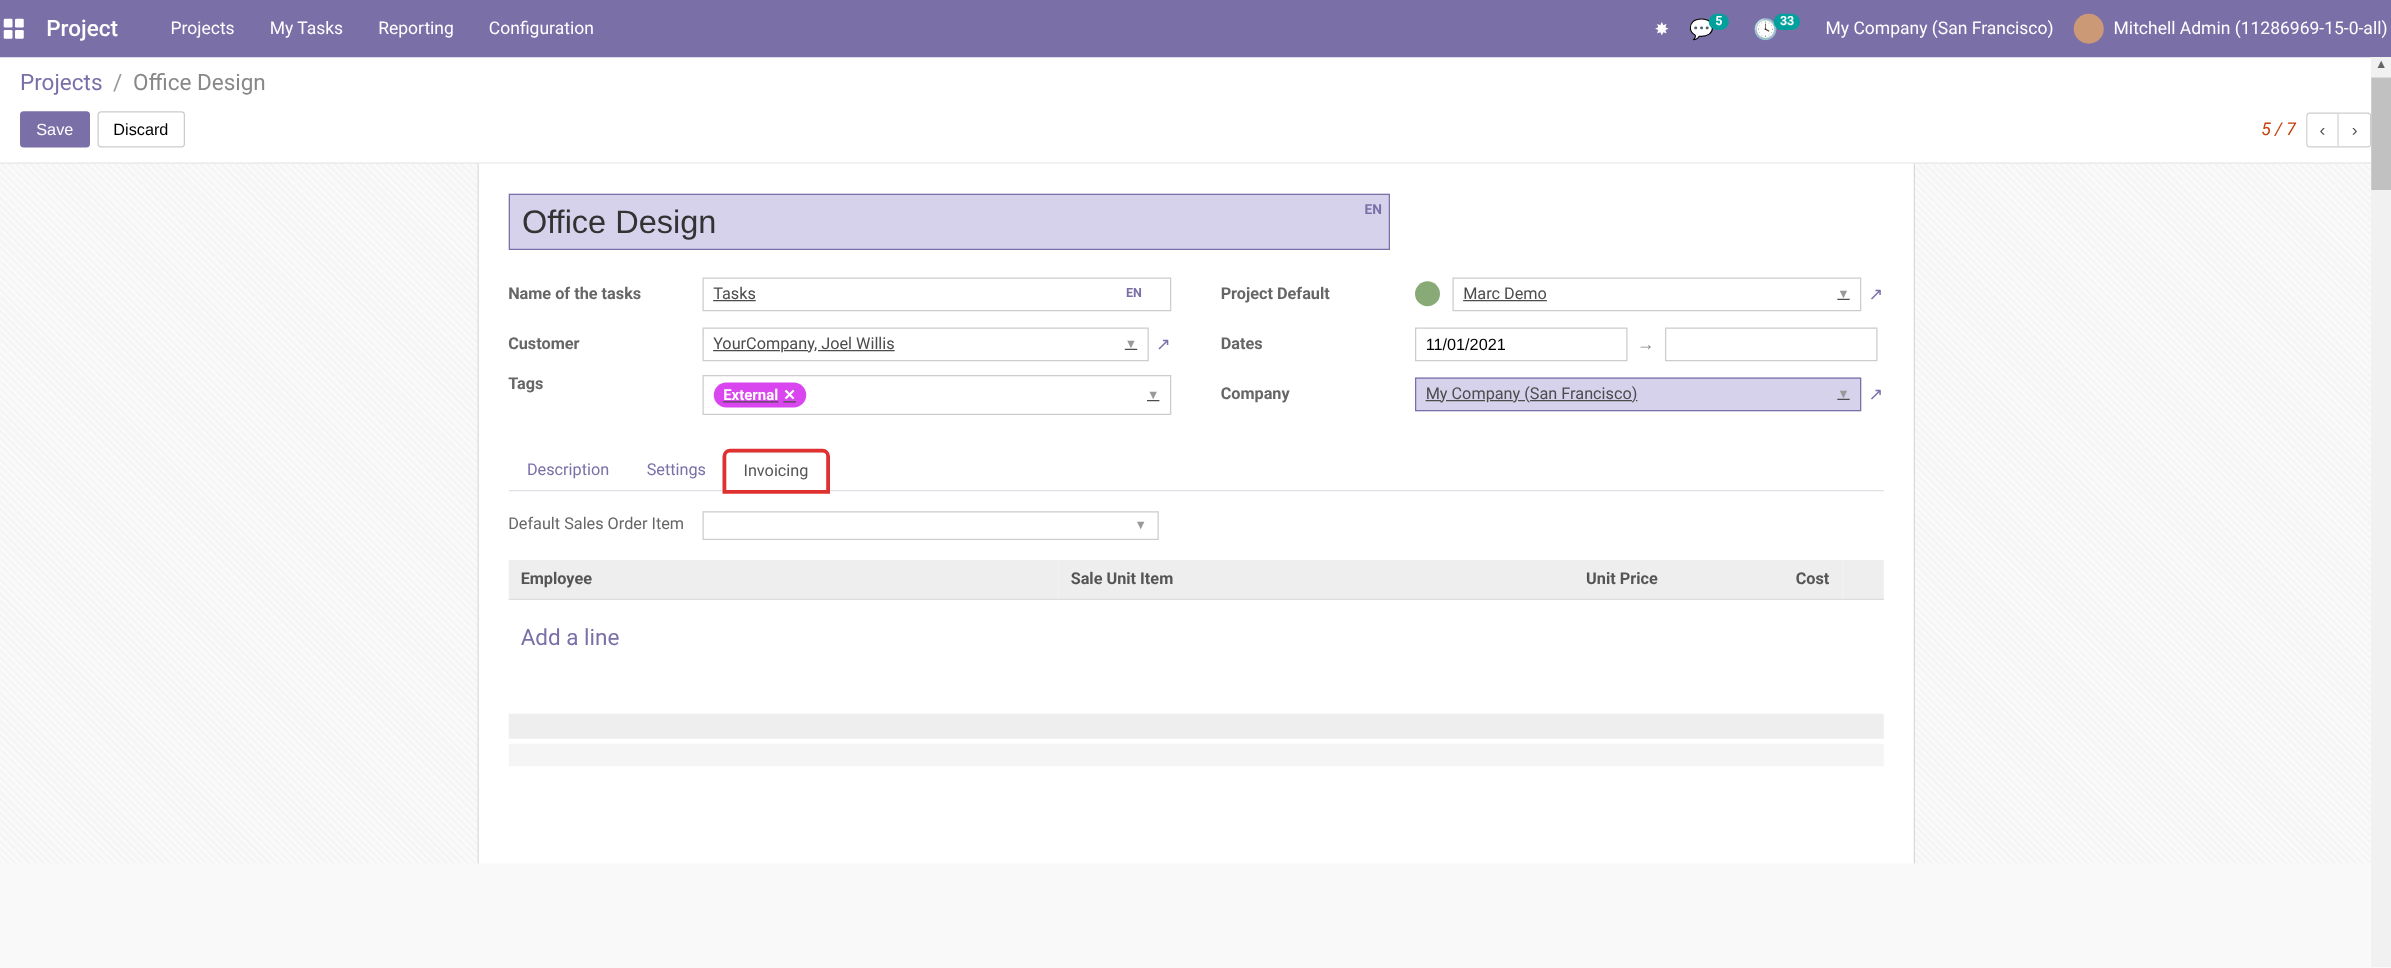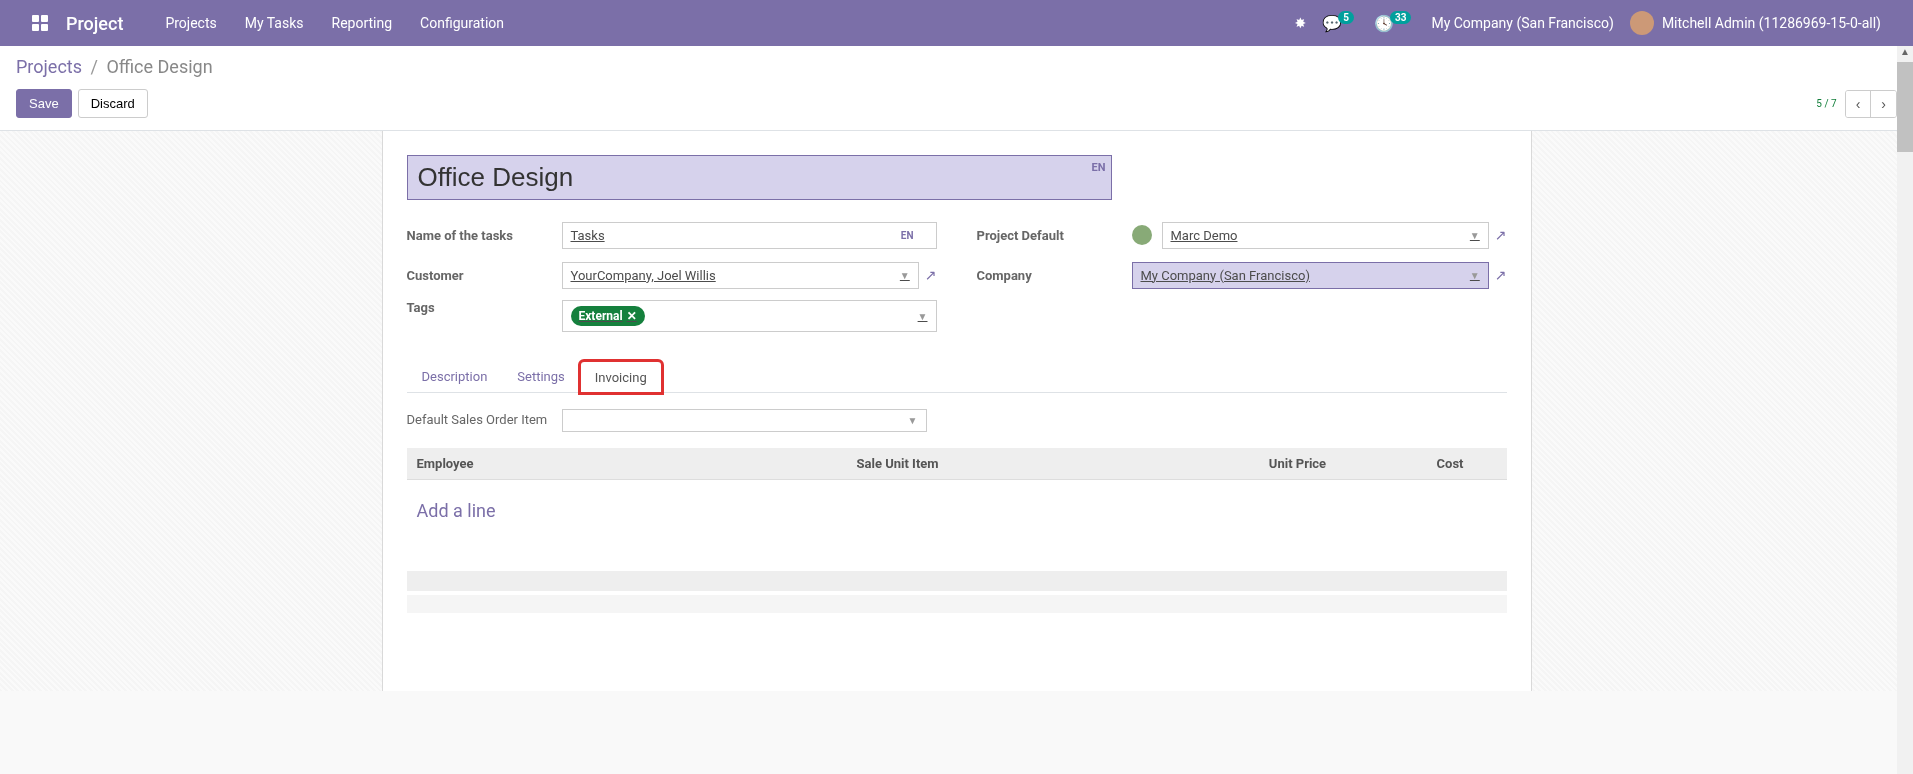--- a/index.html
+++ b/index.html
@@ -1,19 +1,19 @@
 <!DOCTYPE html>
 <html><head>
 <meta charset="utf-8">
 <style>
 * { box-sizing: border-box; margin: 0; padding: 0; }
 body { font-family: -apple-system, BlinkMacSystemFont, "Segoe UI", Roboto, sans-serif; font-size: 13px; color: #4c4c4c; background: #f9f9f9; }
 
 
-.navbar { background: #7B6FA8; color: #fff; height: 46px; display: flex; align-items: center; padding: 0 32px; }
+.navbar { background: #7B6FA8; color: #fff; height: 46px; display: flex; align-items: center; padding: 0 3px; }
 .navbar-left { display: flex; align-items: center; gap: 18px; }
 .apps-icon { display: grid; grid-template-columns: 1fr 1fr; grid-template-rows: 1fr 1fr; gap: 2px; width: 16px; height: 16px; cursor: pointer; }
 .apps-icon div { background: #fff; border-radius: 1px; }
 .app-title { font-size: 18px; font-weight: 500; cursor: pointer; }
 .nav-menu { display: flex; gap: 28px; margin-left: 24px; }
 .nav-menu a { color: #fff; text-decoration: none; font-size: 14px; cursor: pointer; }
 .navbar-right { margin-left: auto; display: flex; align-items: center; gap: 16px; }
 .bug-icon { cursor: pointer; font-size: 14px; }
 .badge-group { position: relative; cursor: pointer; display: flex; align-items: center; }
 .chat-icon, .phone-icon { font-size: 16px; }
@@ -27,21 +27,21 @@
 .control-bar { background: #fff; border-bottom: 1px solid #dee2e6; padding: 10px 16px 12px; }
 .breadcrumb { font-size: 18px; color: #7B6FA8; margin-bottom: 12px; }
 .breadcrumb a { color: #7B6FA8; text-decoration: none; cursor: pointer; }
 .breadcrumb-sep { color: #999; margin: 0 4px; }
 .breadcrumb-current { color: #888; }
 .control-row { display: flex; align-items: center; }
 .btn { padding: 6px 12px; border: 1px solid #ccc; background: #fff; border-radius: 3px; cursor: pointer; font-size: 13px; }
 .btn-primary { background: #7B6FA8; color: #fff; border-color: #7B6FA8; }
 .btn + .btn { margin-left: 6px; }
 .pager { margin-left: auto; display: flex; align-items: center; gap: 8px; }
-.pager-info { font-size: 10px; color: #15803d; }
+.pager-info { font-size: 14px; color: #c2410c; font-style: italic; }
 .pager-btns { display: flex; border: 1px solid #ccc; border-radius: 3px; overflow: hidden; }
 .pager-btn { padding: 5px 10px; background: #fff; border: none; cursor: pointer; font-size: 14px; color: #555; }
 .pager-btn:first-child { border-right: 1px solid #ccc; }
 
 
 .main-wrap { display: flex; justify-content: center; padding: 0; background: repeating-linear-gradient(45deg, #f5f5f5, #f5f5f5 2px, #fafafa 2px, #fafafa 4px); }
 .form-sheet { background: #fff; width: 1150px; min-height: 560px; padding: 24px; border-left: 1px solid #d9d9d9; border-right: 1px solid #d9d9d9; }
 .title-input { width: 100%; background: #D6D2EC; border: 1px solid #7B6FA8; padding: 6px 10px; font-size: 26px; color: #333; position: relative; }
 .title-wrap { position: relative; width: 705px; margin-bottom: 20px; }
 .lang-badge { position: absolute; right: 6px; top: 6px; font-size: 11px; color: #7B6FA8; font-weight: bold; }
@@ -50,21 +50,21 @@
 .col { flex: 1; }
 .field-row { display: flex; align-items: center; margin-bottom: 10px; min-height: 30px; }
 .field-row.top-align { align-items: flex-start; }
 .field-label { width: 155px; font-size: 13px; font-weight: bold; color: #666; }
 .field-value { flex: 1; display: flex; align-items: center; gap: 6px; position: relative; }
 .input-box { flex: 1; border: 1px solid #ccc; padding: 5px 8px; font-size: 13px; background: #fff; position: relative; text-decoration: underline; }
 .input-box.selected { background: #D6D2EC; border-color: #7B6FA8; }
 .en-small { position: absolute; right: 22px; top: 50%; transform: translateY(-50%); font-size: 10px; color: #7B6FA8; font-weight: bold; }
 .caret { color: #999; font-size: 10px; cursor: pointer; }
 .ext-link { color: #7B6FA8; cursor: pointer; font-size: 14px; }
-.tag-chip { background: #15803d; color: #fff; padding: 3px 8px; border-radius: 10px; font-size: 12px; display: inline-flex; align-items: center; gap: 4px; font-weight: bold; }
+.tag-chip { background: #d946ef; color: #fff; padding: 3px 8px; border-radius: 10px; font-size: 12px; display: inline-flex; align-items: center; gap: 4px; font-weight: bold; }
 .tag-chip .x { cursor: pointer; }
 .avatar-small { width: 20px; height: 20px; border-radius: 50%; background: #8a7; display: inline-block; margin-right: 4px; }
 .date-row { display: flex; align-items: center; gap: 8px; }
 .date-input { width: 170px; border: 1px solid #ccc; padding: 5px 8px; font-size: 13px; }
 .arrow-sep { color: #888; font-size: 14px; }
 
 
 .tabs { border-bottom: 1px solid #dee2e6; display: flex; gap: 0; margin-bottom: 16px; }
 .tab { padding: 8px 14px; cursor: pointer; color: #7B6FA8; font-size: 13px; border: 1px solid transparent; border-bottom: none; }
 .tab.active { color: #555; border-color: #dee2e6; background: #fff; border-radius: 4px 4px 0 0; position: relative; top: 1px; }
@@ -192,20 +192,28 @@
       <div class="col">
         <div class="field-row">
           <div class="field-label">Project Default</div>
           <div class="field-value">
             <span class="avatar-small"></span>
             <div class="input-box" style="display:flex;justify-content:space-between;align-items:center;">
               <span>Marc Demo</span>
               <span class="caret">▼</span>
             </div>
             <span class="ext-link">↗</span>
+          </div>
+        </div>
+        <div class="field-row">
+          <div class="field-label">Dates</div>
+          <div class="field-value date-row">
+            <input class="date-input" value="11/01/2021" style="">
+            <span class="arrow-sep">→</span>
+            <input class="date-input" value="" style="">
           </div>
         </div>
         <div class="field-row">
           <div class="field-label">Company</div>
           <div class="field-value">
             <div class="input-box selected" style="display:flex;justify-content:space-between;align-items:center;">
               <span>My Company (San Francisco)</span>
               <span class="caret">▼</span>
             </div>
             <span class="ext-link">↗</span>

